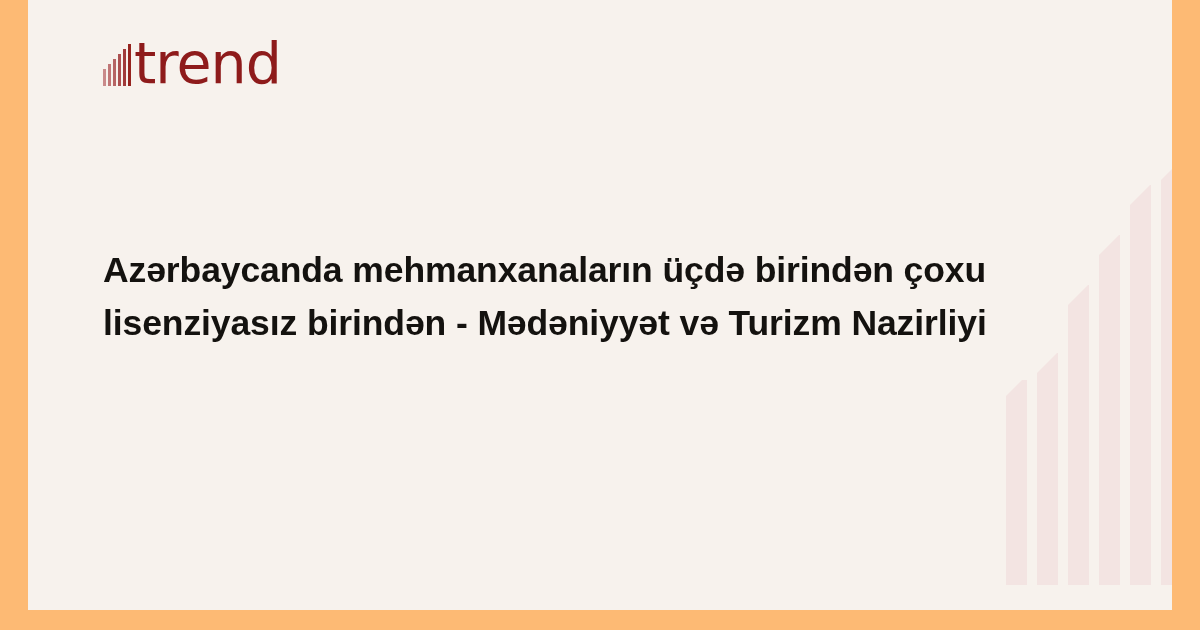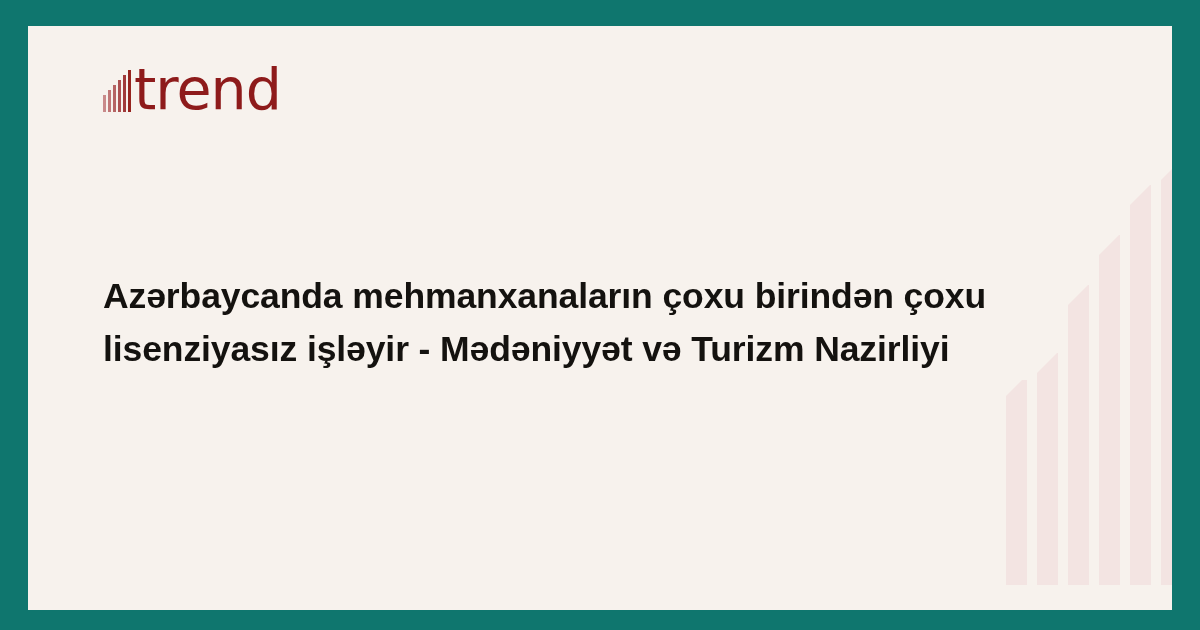--- a/index.html
+++ b/index.html
@@ -8,22 +8,22 @@
     width:1200px; height:630px;
     overflow:hidden;
     background:#8a0f14;
     font-family:"Liberation Sans", sans-serif;
   }
 
   
   .card {
     position:relative;
     width:1200px; height:630px;
-    background:#0f766e;          
-    padding:26px 28px 20px 28px; 
+    background:#fdba74;          
+    padding:0 28px 20px 28px; 
   }
 
   .canvas {
     position:relative;
     width:100%; height:100%;
     background:#f7f2ed;
     overflow:hidden;
   }
 
   
@@ -131,16 +131,16 @@
           <i></i>
           <i></i>
           <i></i>
           <i></i>
           <i></i>
         </span>
         <span class="logo-word">trend</span>
       </div>
     </div>
 
-    <h1 class="headline">Azərbaycanda mehmanxanaların çoxu birindən çoxu lisenziyasız işləyir - Mədəniyyət və Turizm Nazirliyi</h1>
+    <h1 class="headline">Azərbaycanda mehmanxanaların üçdə birindən çoxu lisenziyasız birindən - Mədəniyyət və Turizm Nazirliyi</h1>
 
   </div>
 </div>
 
 </body></html>

